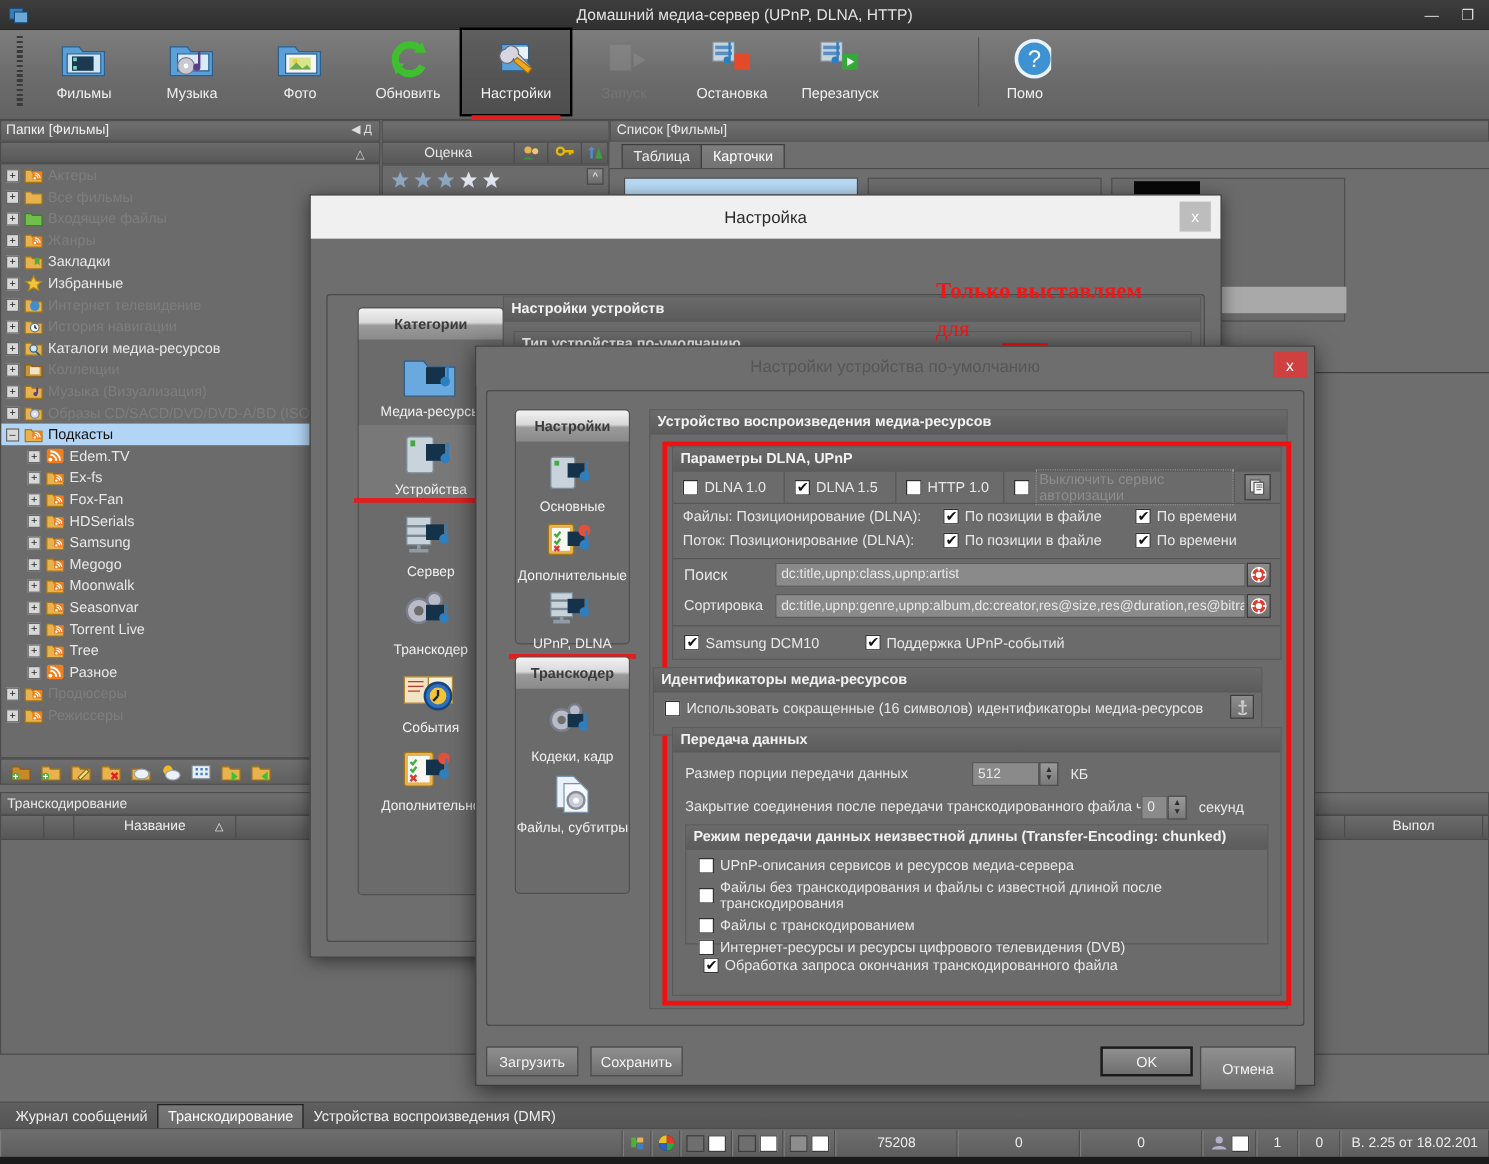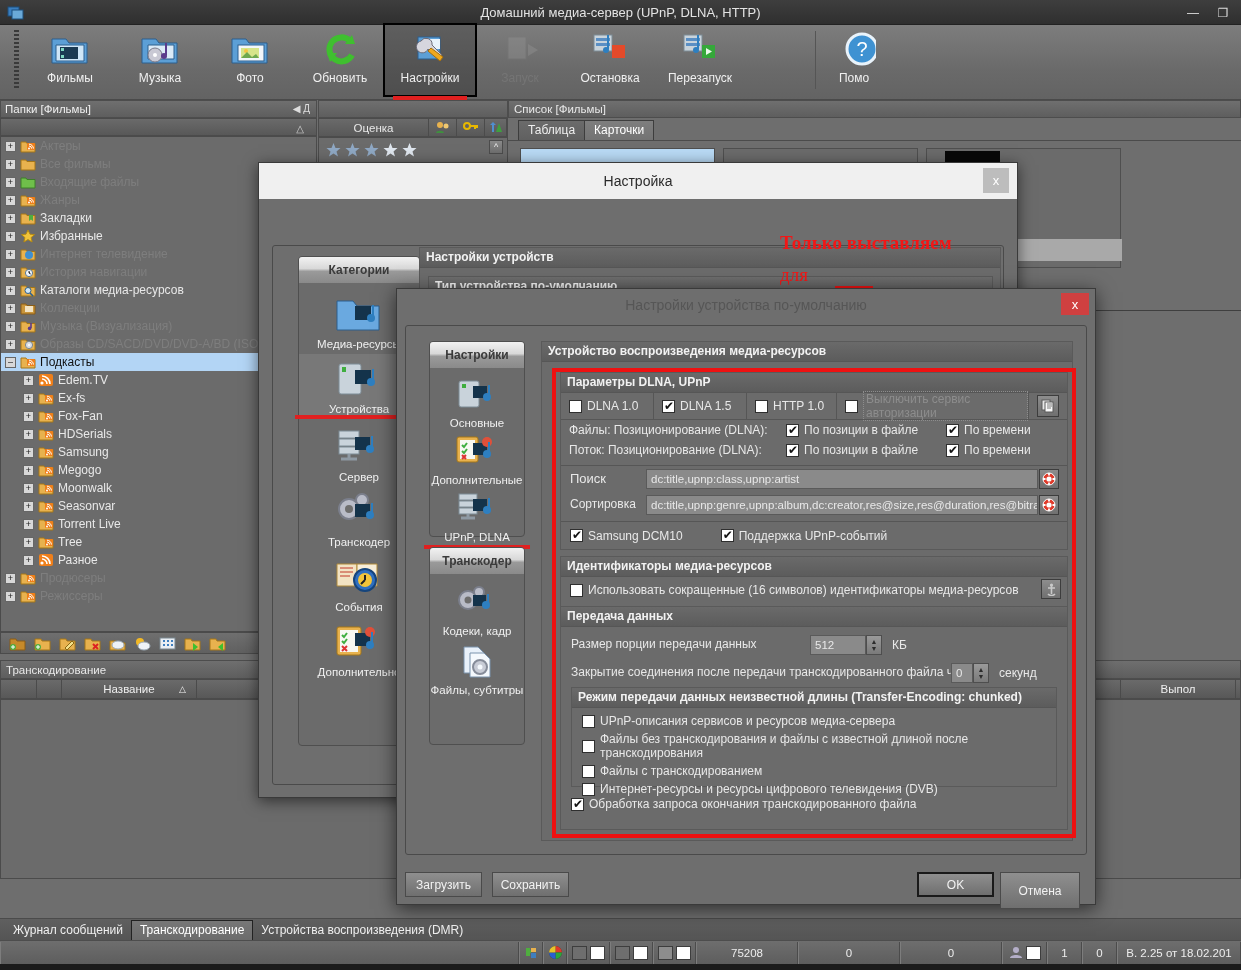--- a/index.html
+++ b/index.html
@@ -1065,21 +1065,21 @@
       <div class="cb on"></div>
       <span>Samsung DCM10</span>
     </div>
     <div class="cb-row" style="margin-left:38px">
       <div class="cb on"></div>
       <span>Поддержка UPnP-событий</span>
     </div>
   </div>
 </div>
 
-<div class="grp" style="position:absolute;left:560px;top:556px;width:508px;height:57px;background:#6b6b6b">
+<div class="grp" style="position:absolute;left:544px;top:556px;width:508px;height:57px;background:#6b6b6b">
   <div class="grp-title">Идентификаторы медиа-ресурсов</div>
   <div style="position:absolute;left:0;top:20px;width:506px;height:26px;display:flex;align-items:center">
     <div class="cb-row" style="margin-left:9px">
       <div class="cb"></div>
       <span>Использовать сокращенные (16 символов) идентификаторы медиа-ресурсов</span>
     </div>
     <div class="icon-btn" style="position:absolute;right:6px;top:2px;width:20px;height:20px">
       <svg width="13" height="13" viewBox="0 0 13 13">
           <path d="M6.5 2v9M3 11a5 5 0 0 0 7 0M3 5h7" stroke="#c9c9c9" stroke-width="1.6" fill="none"></path>
           <circle cx="6.5" cy="2" r="1.6" fill="#c9c9c9"></circle>
@@ -1124,21 +1124,21 @@
     <div class="cb-row" style="margin:4px 0 0 10px">
       <div class="cb"></div>
       <span>Файлы с транскодированием</span>
     </div>
     <div class="cb-row" style="margin:4px 0 0 10px">
       <div class="cb"></div>
       <span>Интернет-ресурсы и ресурсы цифрового телевидения (DVB)</span>
     </div>
   </div>
 
-  <div class="cb-row" style="position:absolute;left:10px;top:190px">
+  <div class="cb-row" style="position:absolute;left:25px;top:190px">
     <div class="cb on"></div>
     <span>Обработка запроса окончания транскодированного файла</span>
   </div>
 </div>
 
 <div class="btn" style="position:absolute;left:405px;top:872px;width:77px;height:25px">Загрузить</div>
 <div class="btn" style="position:absolute;left:492px;top:872px;width:77px;height:25px">Сохранить</div>
 <div class="btn default" style="position:absolute;left:917px;top:872px;width:77px;height:25px">OK</div>
 <div class="btn" style="position:absolute;left:1000px;top:872px;width:80px;height:37px">Отмена</div>
 

